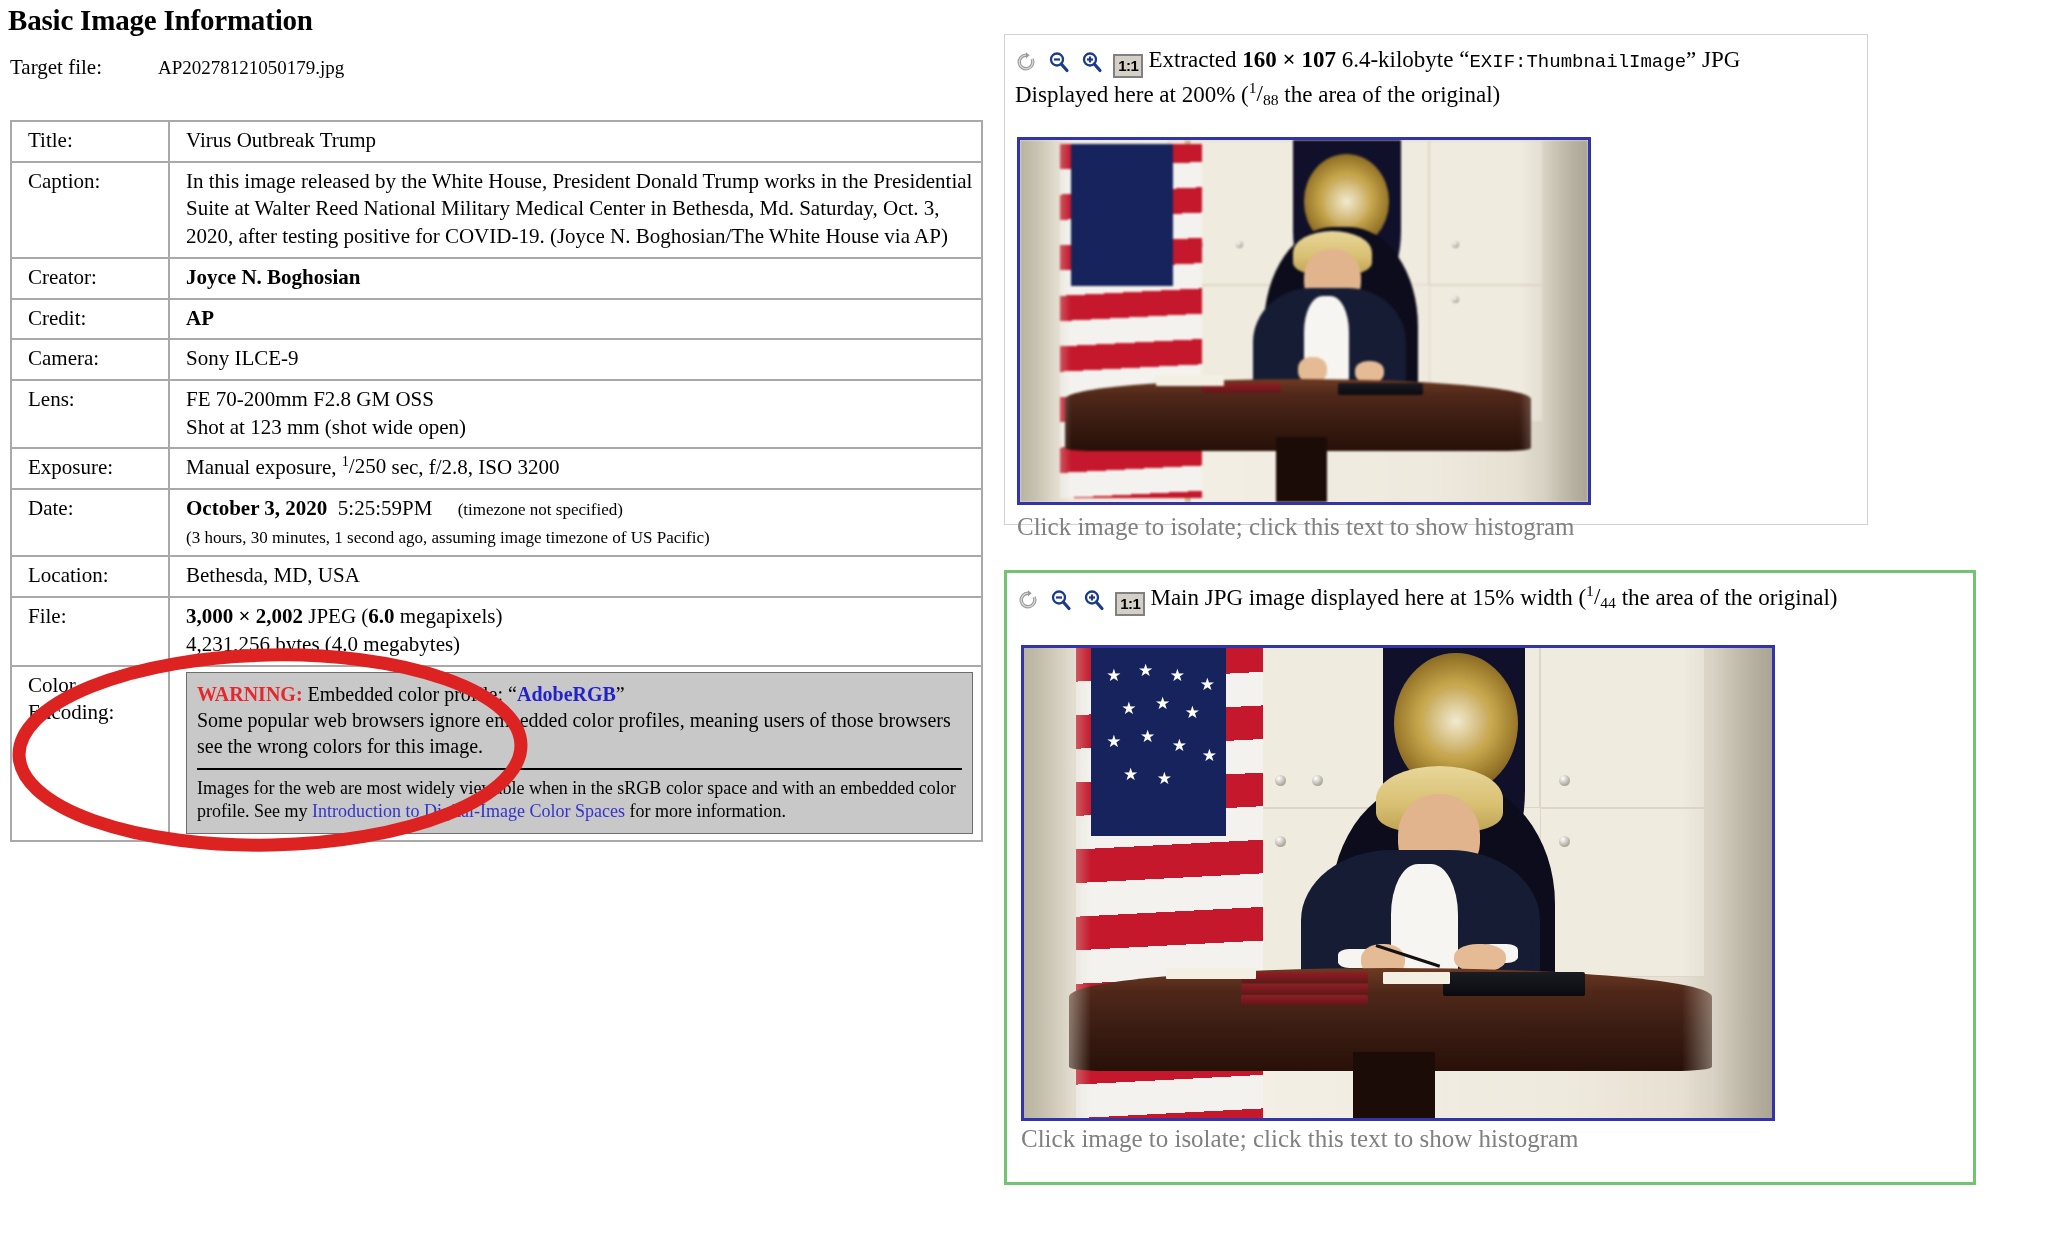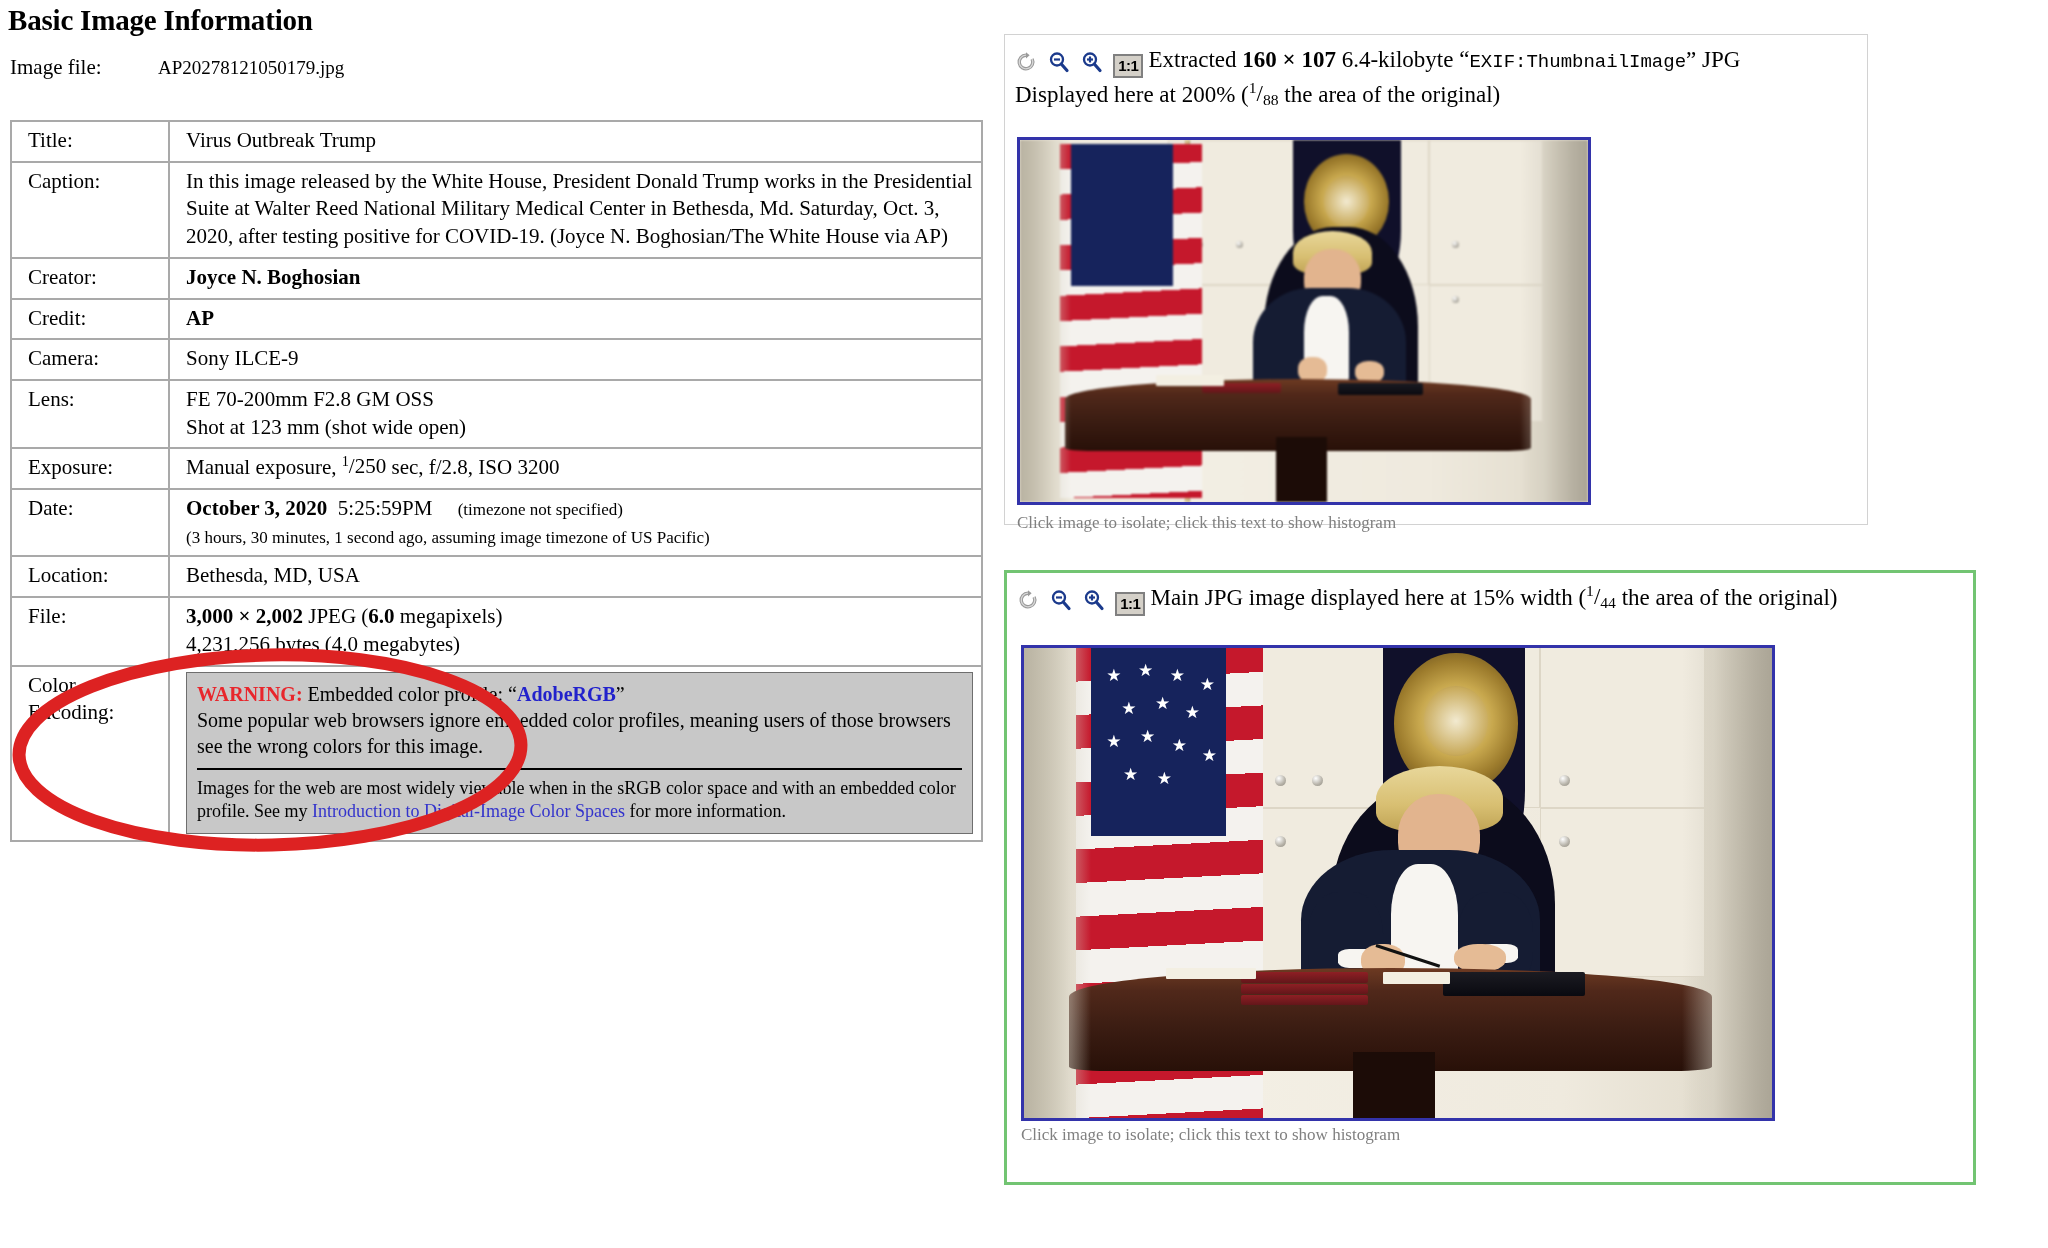--- a/index.html
+++ b/index.html
@@ -217,21 +217,21 @@
   #main-frame {
     position: absolute;
     left: 14px;
     top: 72px;
     width: 748px;
     height: 470px;
   }
 
   .isolate-note {
     position: absolute;
-    font-size: 17px;
+    font-size: 25px;
     color: #808080;
   }
   #thumb-note { left: 12px; top: 478px; }
   #main-note  { left: 14px; top: 552px; }
 
   
   .photo { position: absolute; inset: 0; }
   .ph-wall {
     position: absolute; inset: 0;
     background: linear-gradient(90deg,
@@ -377,21 +377,21 @@
   .ph-thumbsoft { filter: blur(1.1px); }
 </style>
 </head>
 <body>
 
 <div id="left-col">
 
   <div id="page-title">Basic Image Information</div>
 
   <div id="targetfile-row">
-    <span class="tf-label">Image file:</span><span class="tf-value">AP20278121050179.jpg</span>
+    <span class="tf-label">Target file:</span><span class="tf-value">AP20278121050179.jpg</span>
   </div>
 
   <table id="info-table">
     <tbody>
       <tr>
         <td class="lbl">Title:</td>
         <td>Virus Outbreak Trump</td>
       </tr>
       <tr>
         <td class="lbl">Caption:</td>

